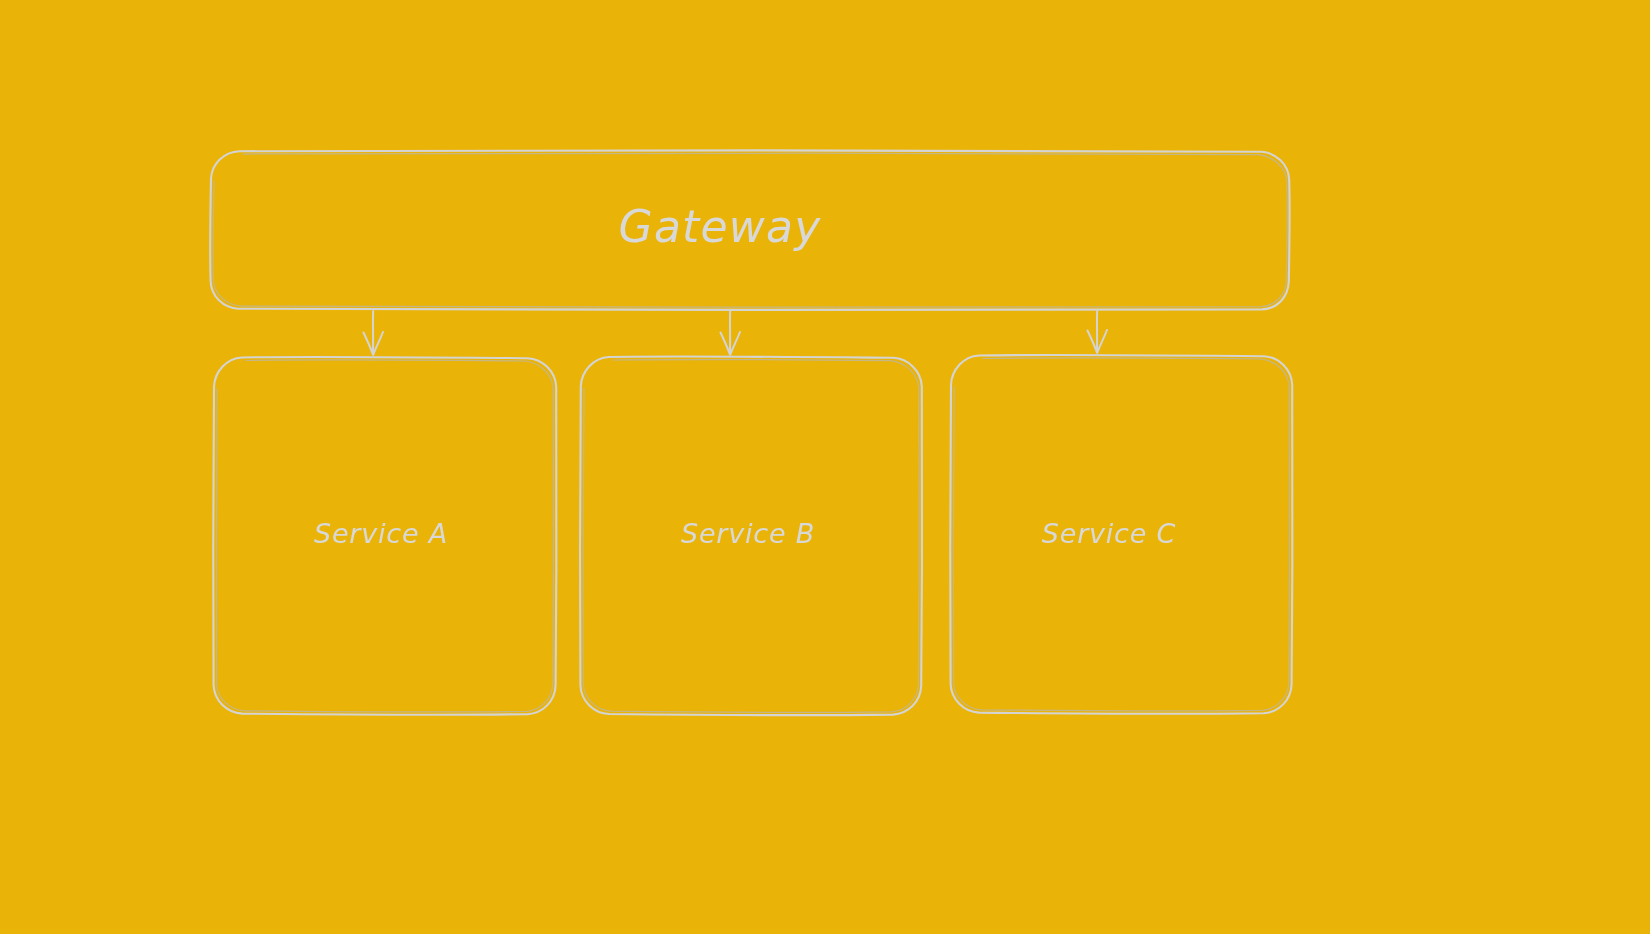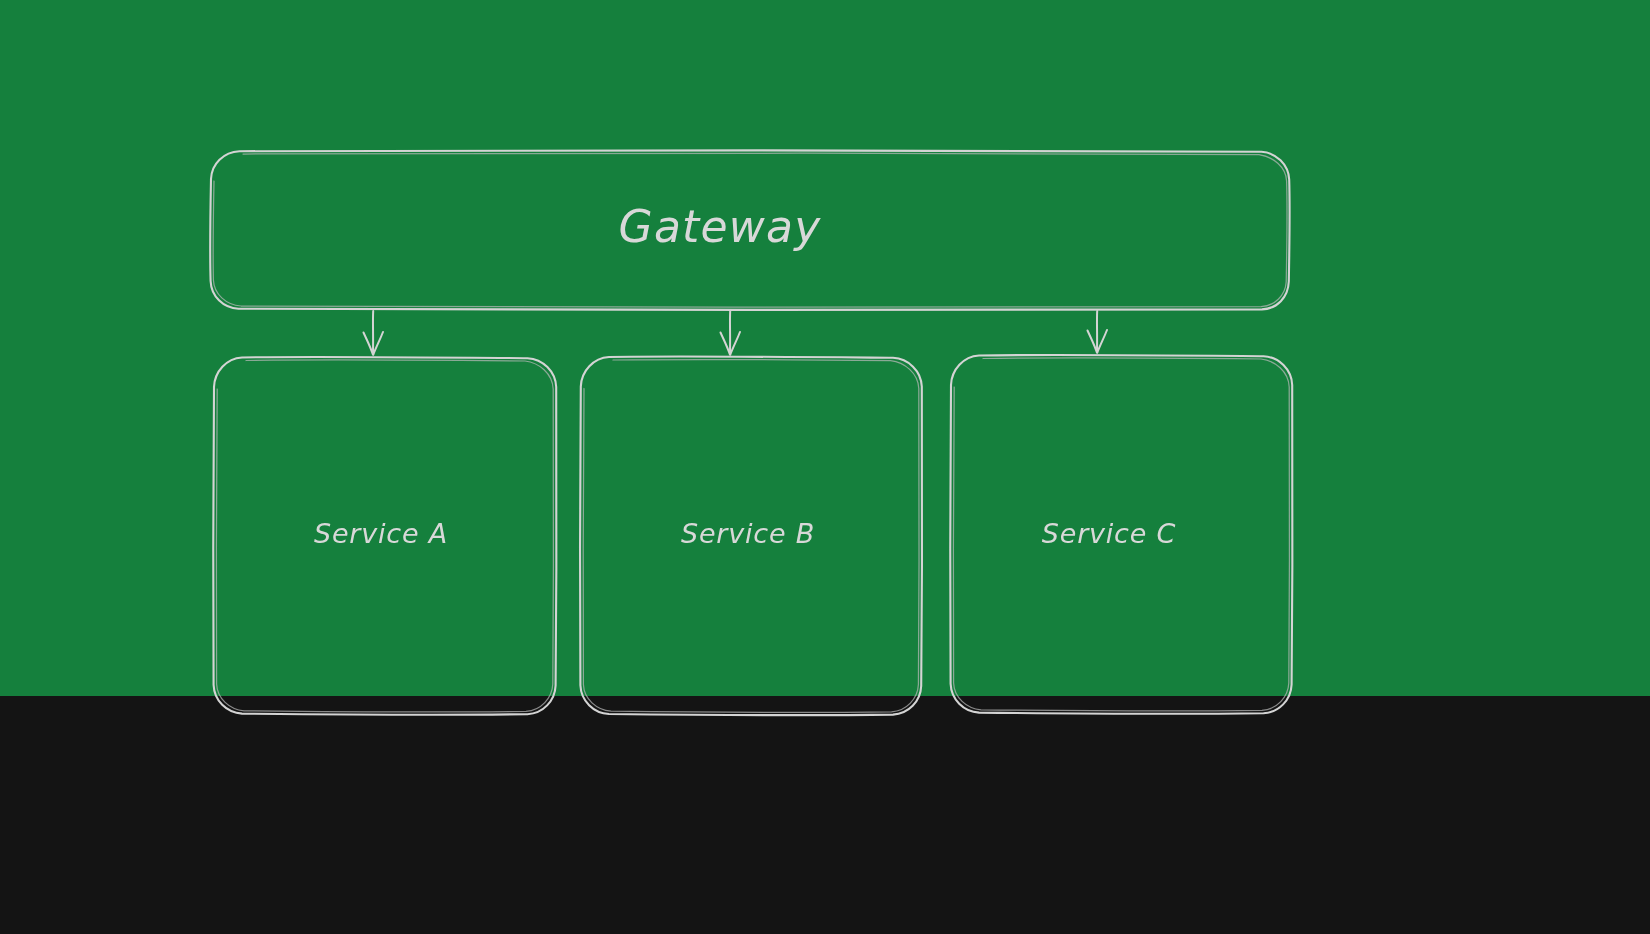--- a/index.html
+++ b/index.html
@@ -10,22 +10,22 @@
   }
   body {
     width: 1650px;
     height: 934px;
     overflow: hidden;
     font-family: "DejaVu Sans", sans-serif;
   }
   #canvas-root {
     position: relative;
     width: 1650px;
-    height: 696px;
-    background: #15803d;
+    height: 934px;
+    background: #eab308;
   }
   #diagram-svg {
     position: absolute;
     left: 0;
     top: 0;
     width: 1650px;
     height: 934px;
     display: block;
   }
   .node-label {

